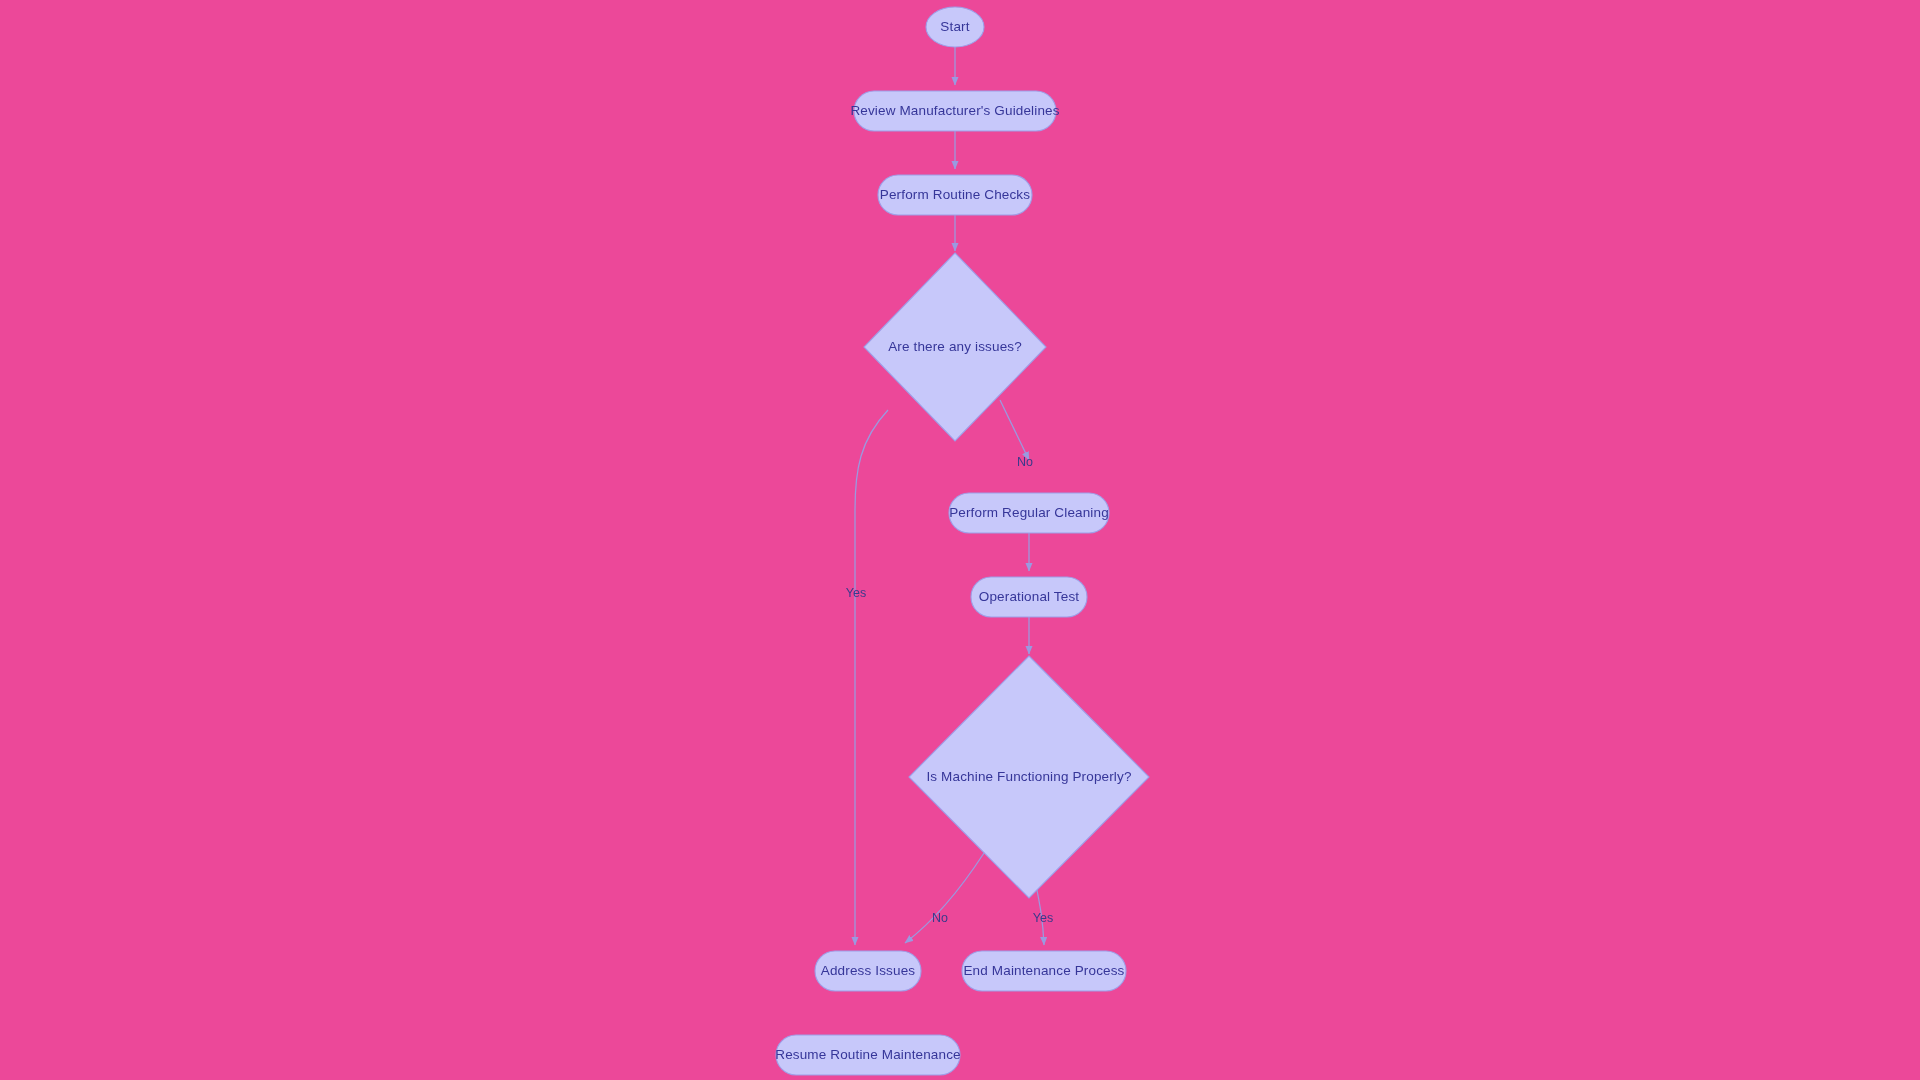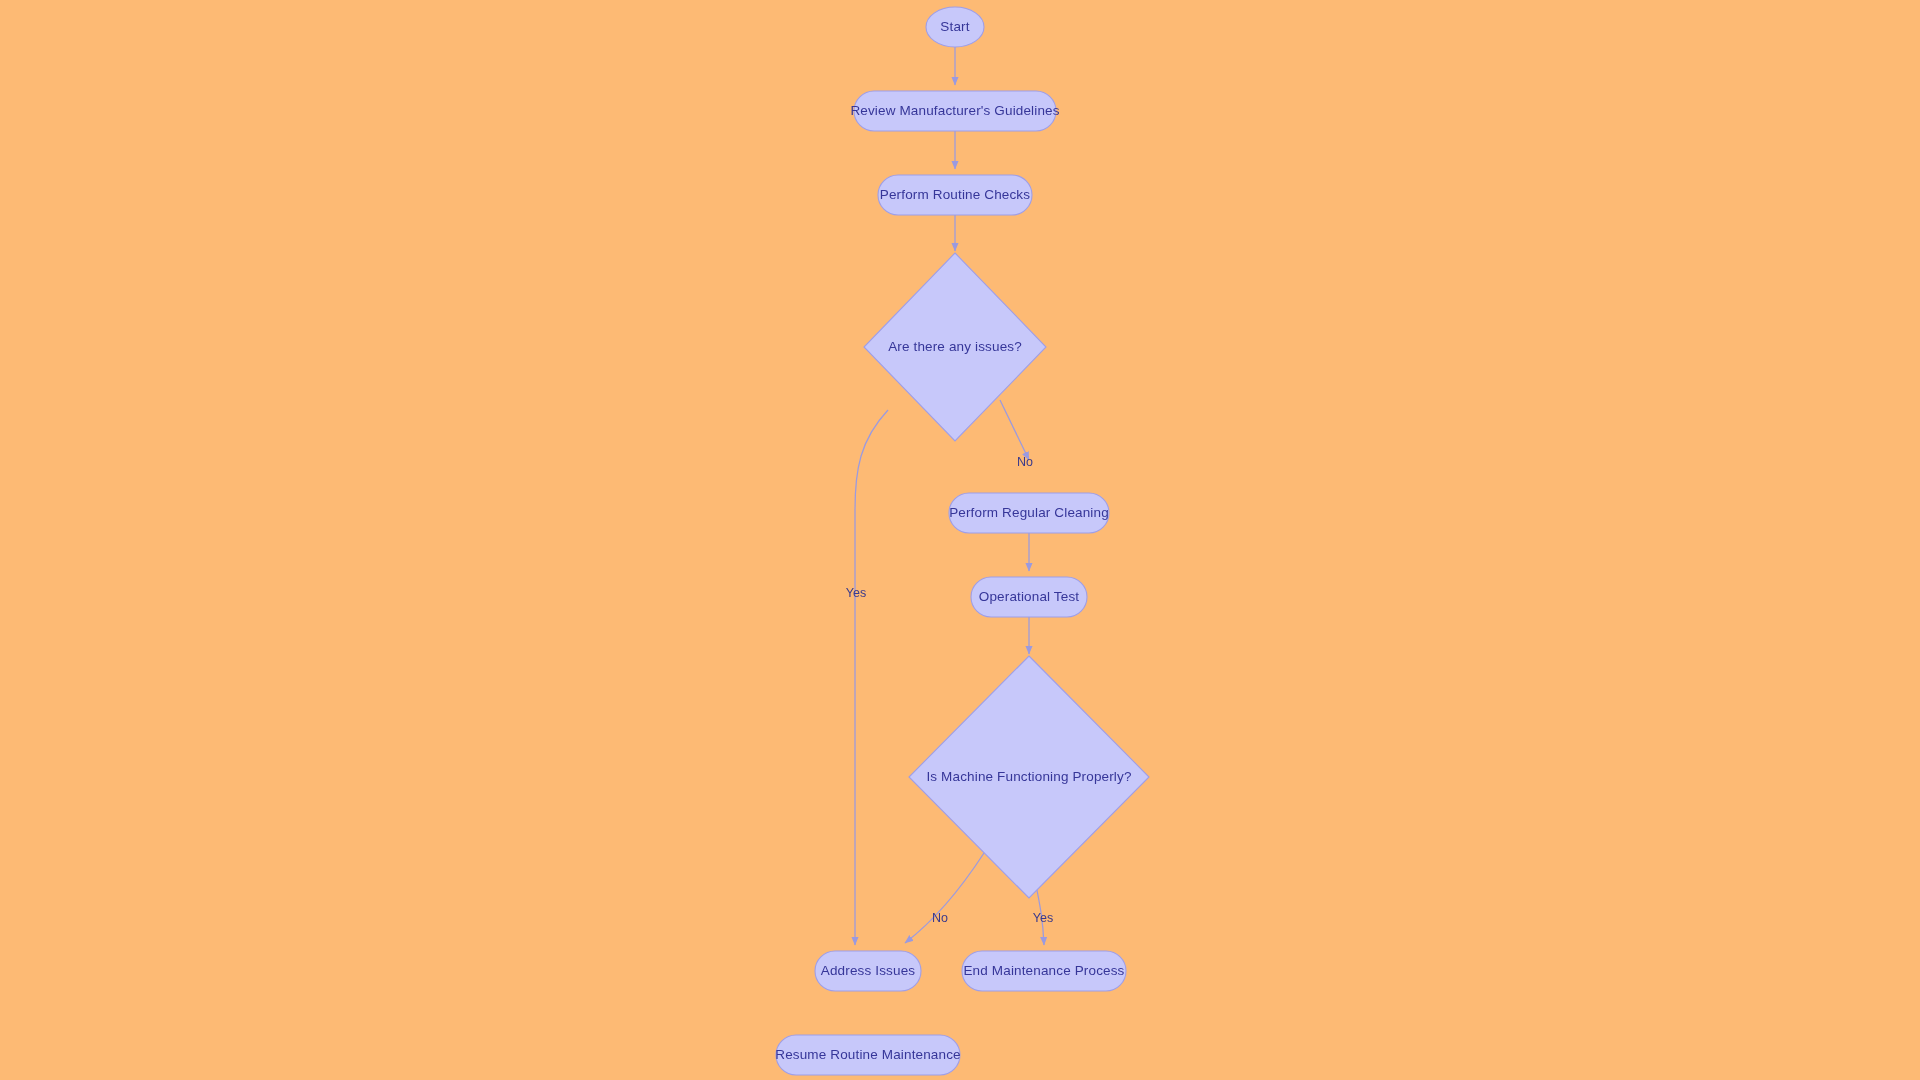--- a/index.html
+++ b/index.html
@@ -11,21 +11,21 @@
   body {
     width: 1920px;
     height: 1080px;
     overflow: hidden;
     font-family: "Liberation Sans", sans-serif;
   }
   #flow-root {
     position: relative;
     width: 1920px;
     height: 1080px;
-    background: #fdba74;
+    background: #ec4899;
   }
   #flow-svg {
     position: absolute;
     left: 0;
     top: 0;
     width: 1920px;
     height: 1080px;
     display: block;
   }
   .node-shape {

